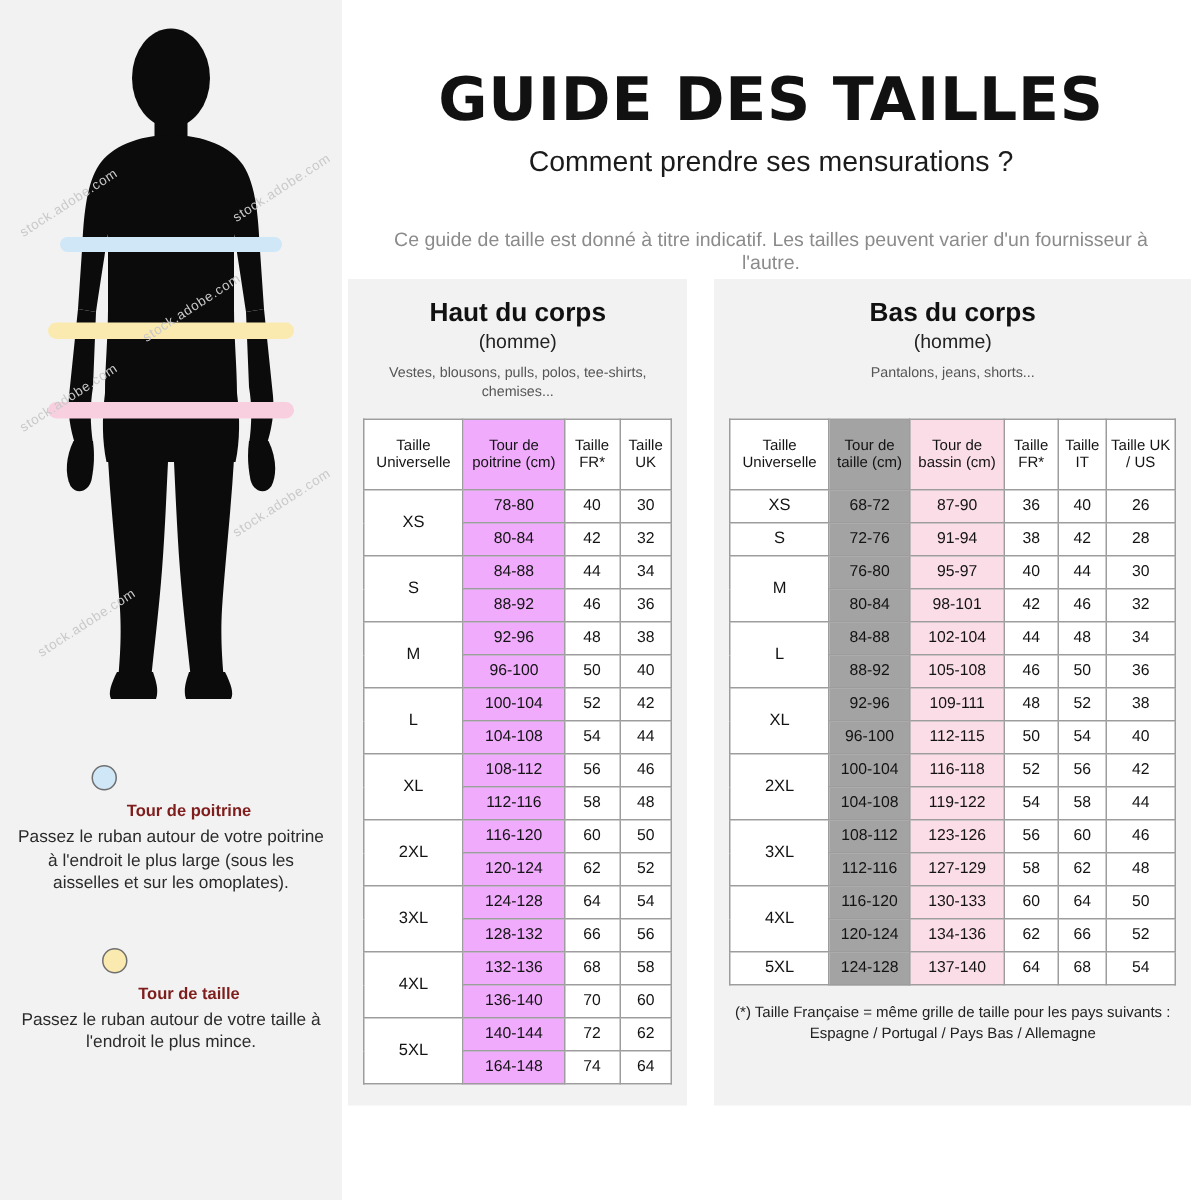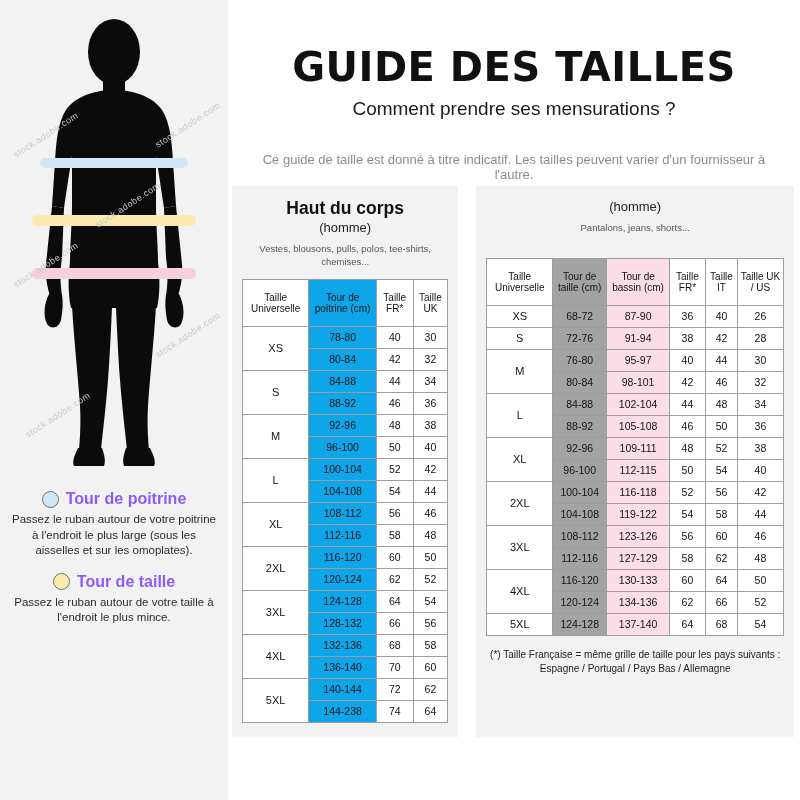--- a/index.html
+++ b/index.html
@@ -70,23 +70,24 @@
     margin-bottom: 4px;
   }
   .legend-dot {
     width: 15px;
     height: 15px;
     border-radius: 50%;
     border: 1.5px solid #6f6f6f;
     display: inline-block;
   }
   .legend-title {
-    font-size: 16px;
+    font-size: 11px;
     font-weight: bold;
-    color: #8b5cf6;
+    color: #7f1d1d;
+    margin-top: 45px;
   }
   .legend-text {
     font-size: 11.5px;
     line-height: 1.35;
     color: #2b2b2b;
   }
 
   
   .header {
     position: absolute;
@@ -172,21 +173,21 @@
     font-size: 10px;
     height: 42px;
     font-weight: normal;
     padding: 2px 1px;
     vertical-align: middle;
   }
   td.size-cell {
     font-size: 11px;
     margin-left: 31px;
   }
-  .c-blue { background: #0ea5e9; }
+  .c-blue { background: #f0abfc; }
   .c-yellow { background: #a3a3a3; }
   .c-pink { background: #fbdde8; }
 
   .footnote {
     margin-top: 12px;
     text-align: center;
     font-size: 10px;
     color: #222222;
     line-height: 1.4;
   }
@@ -392,29 +393,30 @@
               <td>60</td>
             </tr>
 
           <tr>
               <td class="size-cell" rowspan="2">5XL</td>
               <td class="c-blue">140-144</td>
               <td>72</td>
               <td>62</td>
             </tr>
           <tr>
-              <td class="c-blue">144-238</td>
+              <td class="c-blue">164-148</td>
               <td>74</td>
               <td>64</td>
             </tr>
         </tbody>
       </table>
     </div>
 
     <div class="table-col col-right">
+      <div class="tbl-title">Bas du corps</div>
       <div class="tbl-sub">(homme)</div>
       <div class="tbl-desc">Pantalons, jeans, shorts...</div>
 
       <table>
         <thead>
           <tr>
             <th>Taille Universelle</th>
             <th class="c-yellow">Tour de taille (cm)</th>
             <th class="c-pink">Tour de bassin (cm)</th>
             <th>Taille FR*</th>

